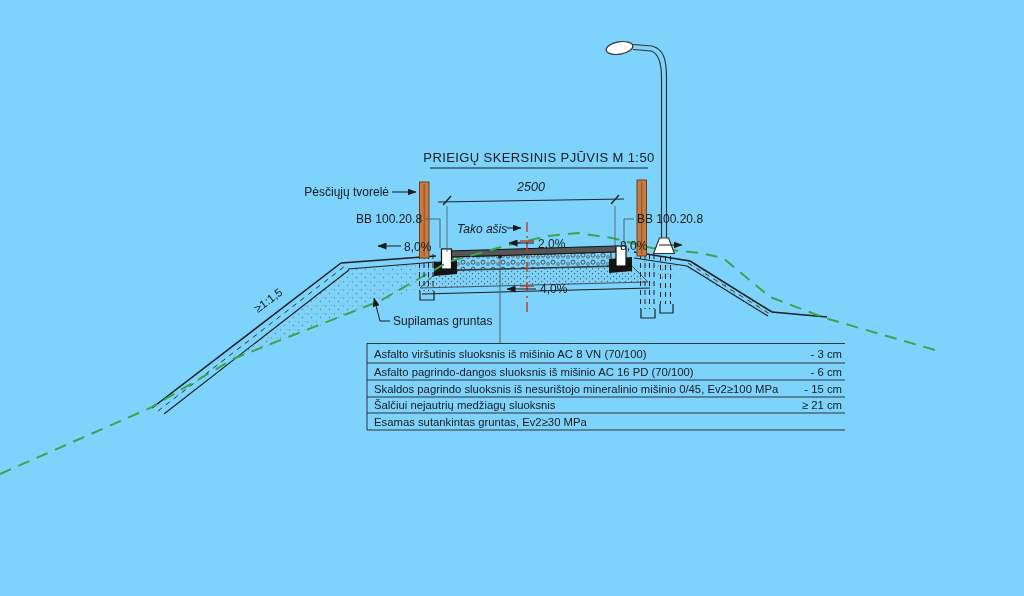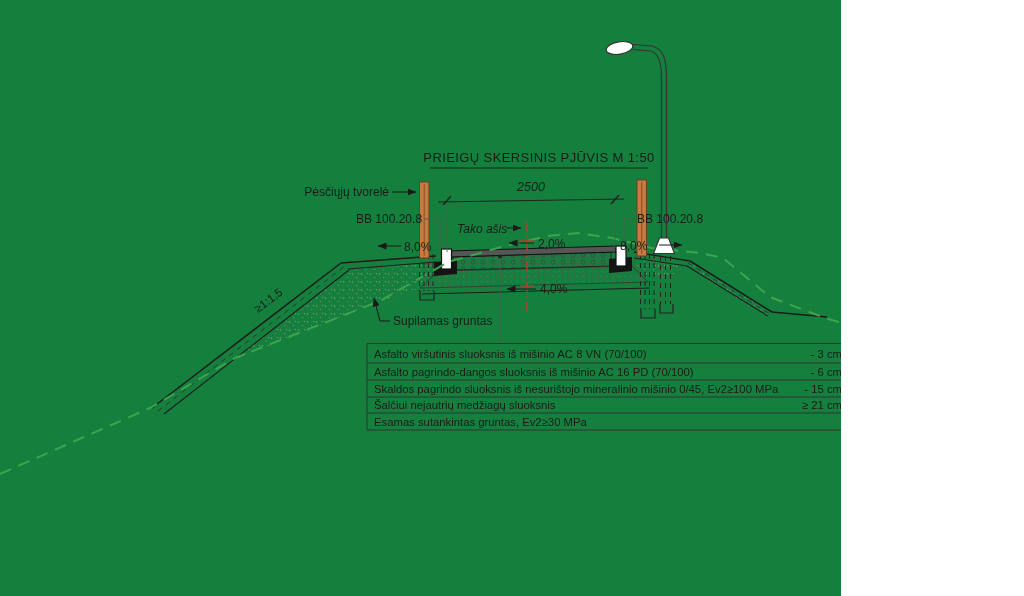--- a/index.html
+++ b/index.html
@@ -1,16 +1,16 @@
 <!DOCTYPE html>
 <html><head>
 <meta charset="utf-8">
 <style>
   html,body{margin:0;padding:0;background:#fff;}
-  .canvas{position:relative;width:841px;height:596px;background:#15803d;overflow:hidden;text-align:center;}
+  .canvas{position:relative;width:1024px;height:596px;background:#7dd3fc;overflow:hidden;text-align:center;}
   svg{display:block;}
   text{fill:#1a1a1a;}
   .lbl{font:12px "Liberation Sans", sans-serif;}
   .lbl-i{font:italic 12px "Liberation Sans", sans-serif;}
   .dim{font:italic 12.5px "Liberation Sans", sans-serif;}
   .ttl{font:13px "Liberation Sans", sans-serif;letter-spacing:.4px;}
   .tbl{font:11.3px "Liberation Sans", sans-serif;}
   .rot{font:11.5px "Liberation Sans", sans-serif;}
 </style>
 </head>

